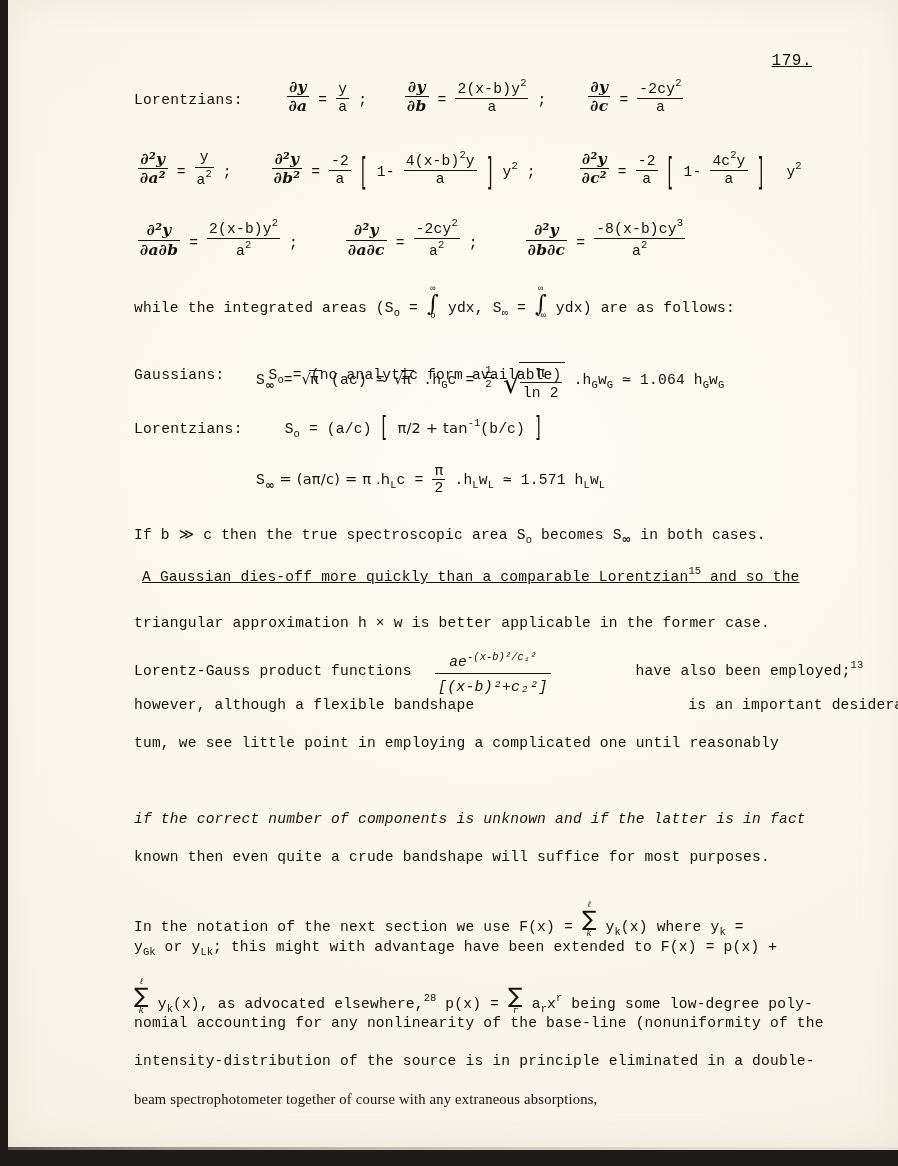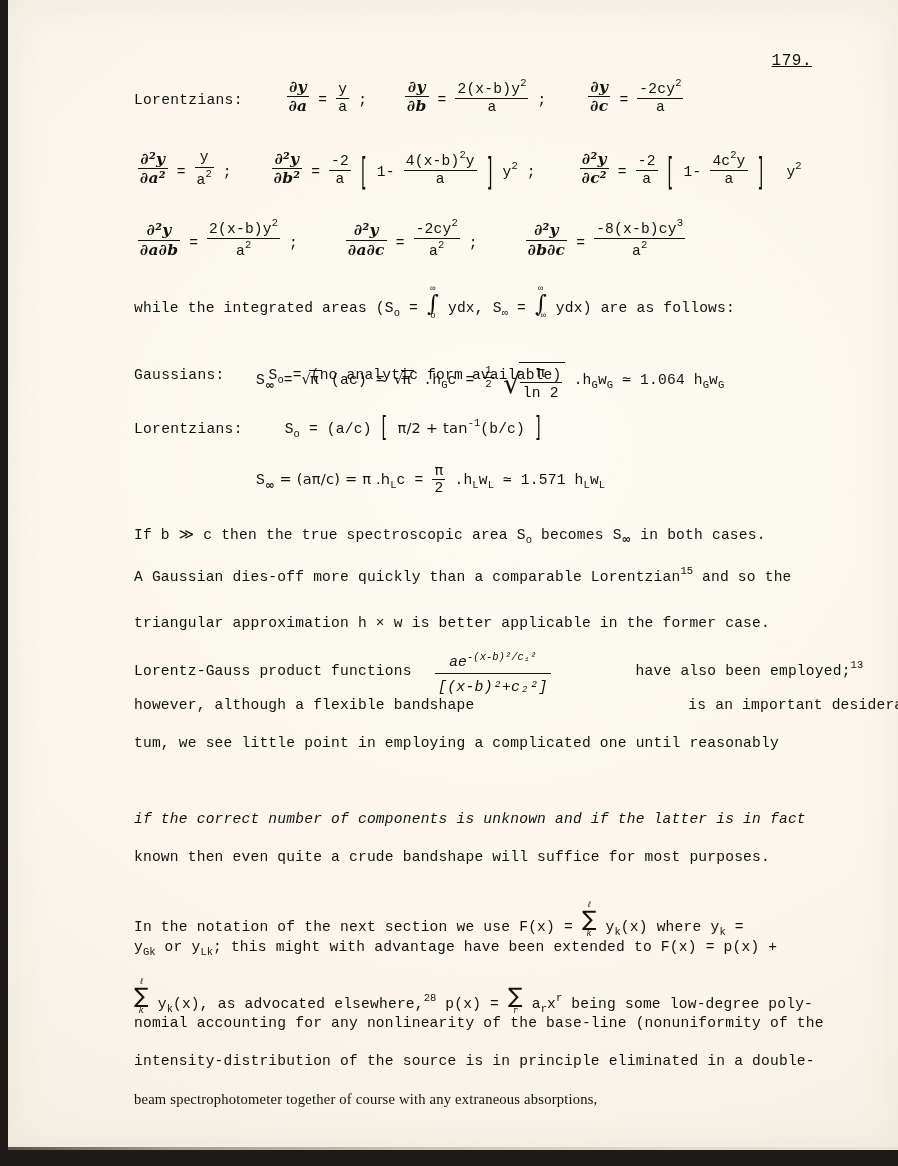--- a/index.html
+++ b/index.html
@@ -363,21 +363,21 @@
           <span class="num pi">π</span>
           <span class="den">2</span>
         </span>
         <span>.h</span><span class="sub">L</span><span>w</span><span class="sub">L</span>
         <span> ≃ 1.571 h</span><span class="sub">L</span><span>w</span><span class="sub">L</span>
       </div>
 
       <div class="line" style="left:126px; top:528px;">
         <span>     If b ≫ c then the true spectroscopic area S</span><span class="sub">o</span><span> becomes S</span><span class="sub inf">∞</span><span> in both cases.</span>
       </div>
-      <div class="line" style="left:126px; top:566px;">
+      <div class="line" style="left:134px; top:566px;text-decoration:underline;">
         <span>A Gaussian dies-off more quickly than a comparable Lorentzian</span><span class="sup">15</span><span> and so the</span>
       </div>
       <div class="line" style="left:126px; top:604px;margin-top:12px;">
         <span>triangular approximation h × w is better applicable in the former case.</span>
       </div>
 
       <div class="line" style="left:126px; top:660px;">
         <span>     Lorentz-Gauss product functions </span><span style="display:inline-block;width:206px"></span><span> have also been employed;</span><span class="sup">13</span>
       </div>
       <div class="line" style="left:126px; top:698px;">

